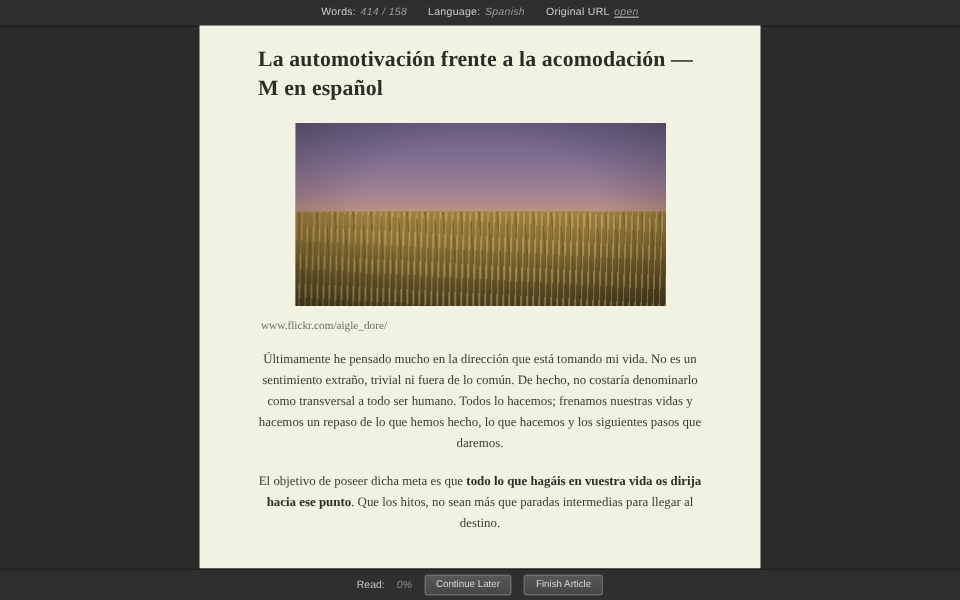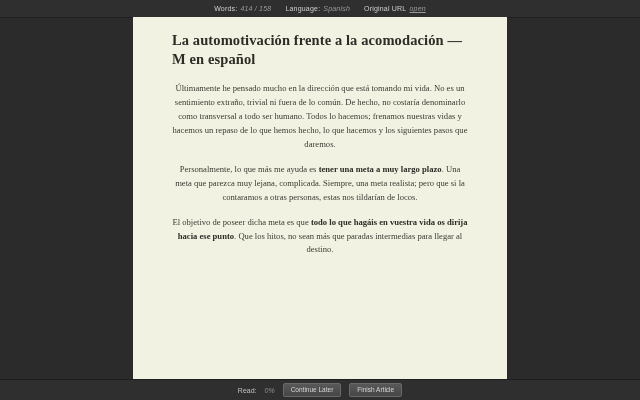--- a/index.html
+++ b/index.html
@@ -192,23 +192,31 @@
       <span class="lbl">Original URL</span>
       <span class="link">open</span>
     </div>
   </div>
 
   <div class="page">
     <div class="page-inner">
 
       <h1 class="title">La automotivación frente a la acomodación — M en español</h1>
 
+      <div class="figure">
+        <div class="photo">
+          <div class="sky"></div>
+          <div class="treeline"></div>
+          <div class="field"></div>
+          <div class="photo-vignette"></div>
+        </div>
+        <div class="caption">www.flickr.com/aigle_dore/</div>
+      </div>
 
       <p class="copy">Últimamente he pensado mucho en la dirección que está tomando mi vida. No es un sentimiento extraño, trivial ni fuera de lo común. De hecho, no costaría denominarlo como transversal a todo ser humano. Todos lo hacemos; frenamos nuestras vidas y hacemos un repaso de lo que hemos hecho, lo que hacemos y los siguientes pasos que daremos.</p>
-      <p class="copy">Personalmente, lo que más me ayuda es <b>tener una meta a muy largo plazo</b>. Una meta que parezca muy lejana, complicada. Siempre, una meta realista; pero que si la contaramos a otras personas, estas nos tildarían de locos.</p>
       <p class="copy">El objetivo de poseer dicha meta es que <b>todo lo que hagáis en vuestra vida os dirija hacia ese punto</b>. Que los hitos, no sean más que paradas intermedias para llegar al destino.</p>
 
     </div>
   </div>
 
   <div class="bottombar">
     <span class="read-label">Read:</span>
     <span class="read-pct">0%</span>
     <button class="btn">Continue Later</button>
     <button class="btn">Finish Article</button>

